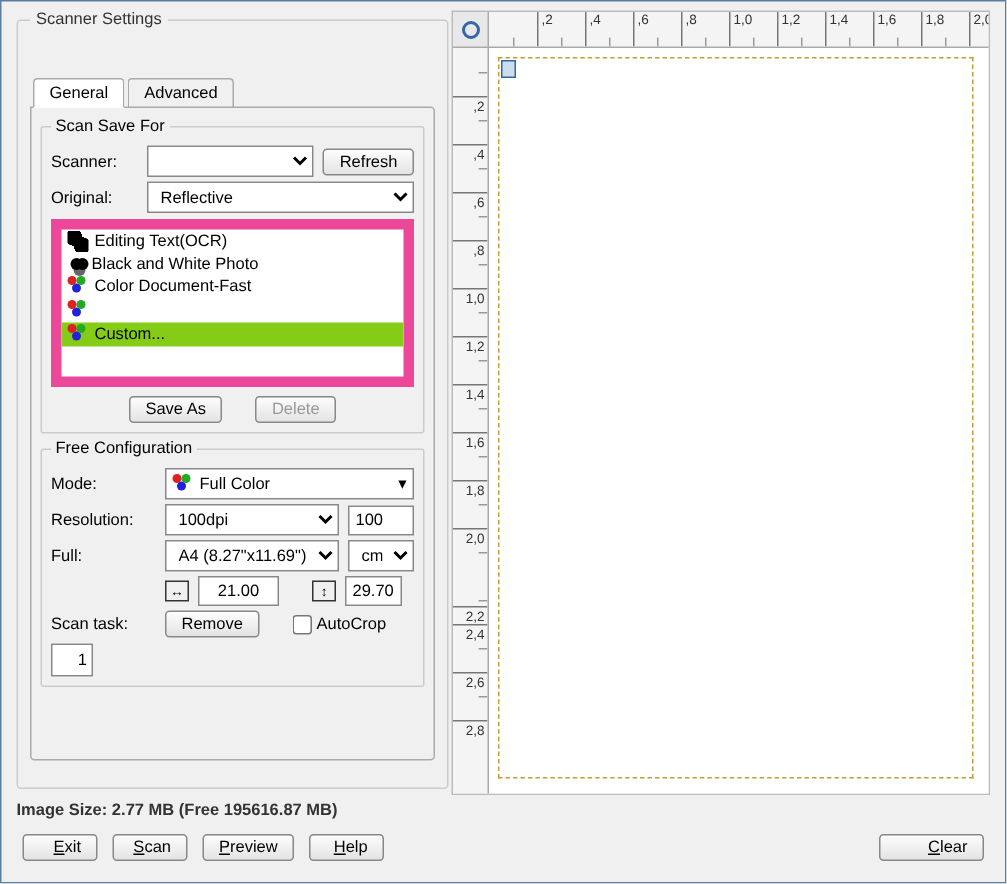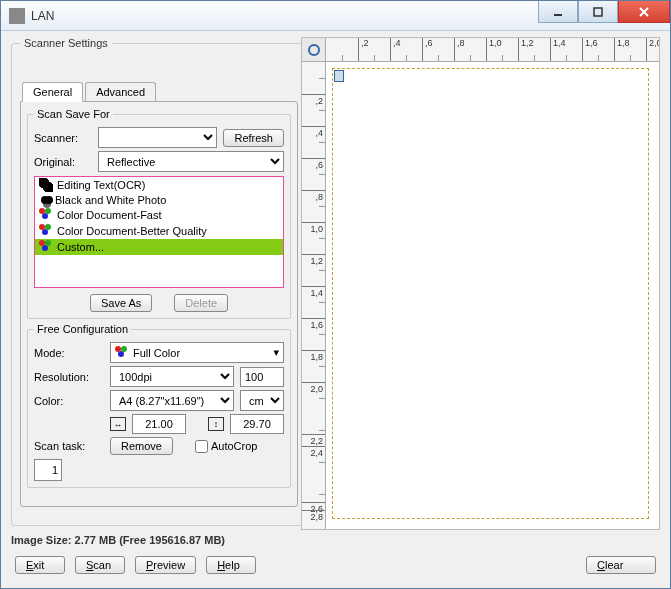--- a/index.html
+++ b/index.html
@@ -17,23 +17,23 @@
 .fieldset { border:1px solid #ccc; border-radius:3px; padding:6px 8px 18px 8px; margin-bottom:4px; }
 .fieldset > legend { padding:0 4px; color:#333; }
 .tabs { display:flex; margin-bottom:-1px; margin-left:2px;margin-top:27px; }
 .tab { padding: 3px 10px; border:1px solid #aaa; border-bottom:none; background:#f0f0f0; border-top-left-radius:3px; border-top-right-radius:3px; margin-right:2px; cursor:pointer; }
 .tab.active { background:#fff; border-bottom:1px solid #fff; position:relative; z-index:2; }
 .tab-panel { border:1px solid #aaa; background:#fff; padding:6px; border-radius:0 3px 3px 3px; flex:1; display:flex; flex-direction:column; background:#f0f0f0;}
 .row { display:flex; align-items:center; margin:3px 0; gap:6px; }
 .row label { width: 58px; }
 select, input[type=text] { border:1px solid #888; background:#fff; height:20px; padding:0 4px; }
 select { height:21px; }
-.btn { border:1px solid #888; background:linear-gradient(#fdfdfd,#e3e3e3); padding:2px 10px; border-radius:3px; cursor:pointer; min-width:50px; text-align:left; }
+.btn { border:1px solid #888; background:linear-gradient(#fdfdfd,#e3e3e3); padding:2px 10px; border-radius:3px; cursor:pointer; min-width:50px; text-align:right; }
 .btn:disabled { color:#999; }
-.listbox { background:#fff; border:1px solid #ec4899; height:112px; overflow:auto; margin-top:4px; }
+.listbox { background:#fff; border:7px solid #ec4899; height:112px; overflow:auto; margin-top:4px; }
 .listitem { display:flex; align-items:center; padding:1px 4px; gap:4px; cursor:pointer; }
 .listitem.selected { background:#84cc16; }
 .clr-icon { width:14px; height:14px; display:inline-block; }
 .clr-bw { background: radial-gradient(circle at 30% 30%, #000 40%, transparent 41%), radial-gradient(circle at 70% 70%, #000 40%, transparent 41%); }
 .clr-bw3 { background: #000; border-radius:50%; box-shadow: 4px 0 0 #000, 2px 4px 0 #666; width:8px; height:8px; margin:2px;}
 .clr-rgb::before { content:""; display:block; width:6px; height:6px; background:#d22; border-radius:50%; box-shadow: 6px 0 0 #2a2, 3px 5px 0 #22d; }
 .btnrow { display:flex; justify-content:center; gap:22px; margin-top:6px; }
 .dim-icon { width:16px; height:14px; border:1px solid #333; display:inline-flex; align-items:center; justify-content:center; }
 .dim-icon.w::after{ content:"↔"; font-size:9px; }
 .dim-icon.h::after{ content:"↕"; font-size:9px; }
@@ -55,42 +55,20 @@
 .handle { position:absolute; left:8px; top:8px; width:10px; height:12px; background:#cde; border:1px solid #369;}
 fieldset.inner { border:1px solid #ccc; padding:4px 6px 6px 6px; margin-bottom:4px; border-radius:2px; background:#f0f0f0;}
 fieldset.inner legend { padding:0 3px; }
 .checkbox { display:flex; align-items:center; gap:3px; }
 .checkbox input { width:13px; height:13px; }
 </style>
 </head>
 <body>
 
 <div class="window">
-  <div class="titlebar">
-    <span class="titlebar-icon"></span>
-    <span class="titlebar-title">LAN</span>
-    <div class="titlebar-buttons">
-      <div class="tb-btn">
-          <svg viewBox="0 0 12 12">
-            <line x1="2" y1="9" x2="10" y2="9" stroke="#333" stroke-width="2"></line>
-          </svg>
-        </div>
-      <div class="tb-btn">
-          <svg viewBox="0 0 12 12">
-            <rect x="2" y="2" width="8" height="8" fill="none" stroke="#333" stroke-width="1.5"></rect>
-          </svg>
-        </div>
-      <div class="tb-btn close">
-          <svg viewBox="0 0 12 12">
-            <line x1="2" y1="2" x2="10" y2="10" stroke="#fff" stroke-width="2"></line>
-            <line x1="10" y1="2" x2="2" y2="10" stroke="#fff" stroke-width="2"></line>
-          </svg>
-        </div>
-    </div>
-  </div>
 
   <div class="content">
     <div class="left-panel">
       <fieldset class="fieldset" style="flex:1; display:flex; flex-direction:column; background:#f0f0f0;">
         <legend>Scanner Settings</legend>
         <div class="tabs">
           <div class="tab active">General</div>
           <div class="tab">Advanced</div>
         </div>
         <div class="tab-panel">
@@ -113,21 +91,20 @@
                 <div class="listitem">
                   <span class="clr-icon clr-bw3"></span>
                   <span>Black and White Photo</span>
                 </div>
                 <div class="listitem">
                   <span class="clr-icon clr-rgb"></span>
                   <span>Color Document-Fast</span>
                 </div>
                 <div class="listitem">
                   <span class="clr-icon clr-rgb"></span>
-                  <span>Color Document-Better Quality</span>
                 </div>
                 <div class="listitem selected">
                   <span class="clr-icon clr-rgb"></span>
                   <span>Custom...</span>
                 </div>
               </div>
             <div class="btnrow">
               <button class="btn">Save As</button>
               <button class="btn" disabled="">Delete</button>
             </div>
@@ -142,31 +119,31 @@
                 <span style="flex:1">Full Color</span>
                 <span>▾</span>
               </div>
             </div>
             <div class="row">
               <label style="width:70px">Resolution:</label>
               <select style="flex:1"><option>100dpi</option></select>
               <input type="text" style="width: 44px;" value="100">
             </div>
             <div class="row">
-              <label style="width:70px">Color:</label>
+              <label style="width:70px">Full:</label>
               <select style="flex:1"><option>A4 (8.27"x11.69")</option></select>
               <select style="width:44px"><option>cm</option></select>
             </div>
             <div class="row">
               <label style="width:70px"></label>
               <span class="dim-icon w"></span>
               <input type="text" style="width: 54px; text-align: center;" value="21.00">
               <span style="width:10px"></span>
               <span class="dim-icon h"></span>
-              <input type="text" style="width: 54px; text-align: center;" value="29.70">
+              <input type="text" style="width: 38px; " value="29.70">
             </div>
             <div class="row">
               <label style="width:70px">Scan task:</label>
               <button class="btn">Remove</button>
               <span style="width:10px"></span>
               <label class="checkbox">
                 <input type="checkbox" style="">
                 <span>AutoCrop</span>
               </label>
             </div>
@@ -225,21 +202,21 @@
             <div class="tick" style="top: 256px;">1,6</div>
             <div class="minor" style="top: 240px;"></div>
             <div class="tick" style="top: 288px;">1,8</div>
             <div class="minor" style="top: 272px;"></div>
             <div class="tick" style="top: 320px;">2,0</div>
             <div class="minor" style="top: 304px;"></div>
             <div class="tick" style="top: 372px;">2,2</div>
             <div class="minor" style="top: 336px;"></div>
             <div class="tick" style="top: 384px;">2,4</div>
             <div class="minor" style="top: 368px;"></div>
-            <div class="tick" style="top: 440px;">2,6</div>
+            <div class="tick" style="top: 416px;">2,6</div>
             <div class="minor" style="top: 400px;"></div>
             <div class="tick" style="top: 448px;">2,8</div>
             <div class="minor" style="top: 432px;"></div>
           </div>
         <div class="canvas">
           <div class="page-outline"></div>
           <div class="handle"></div>
         </div>
       </div>
     </div>

